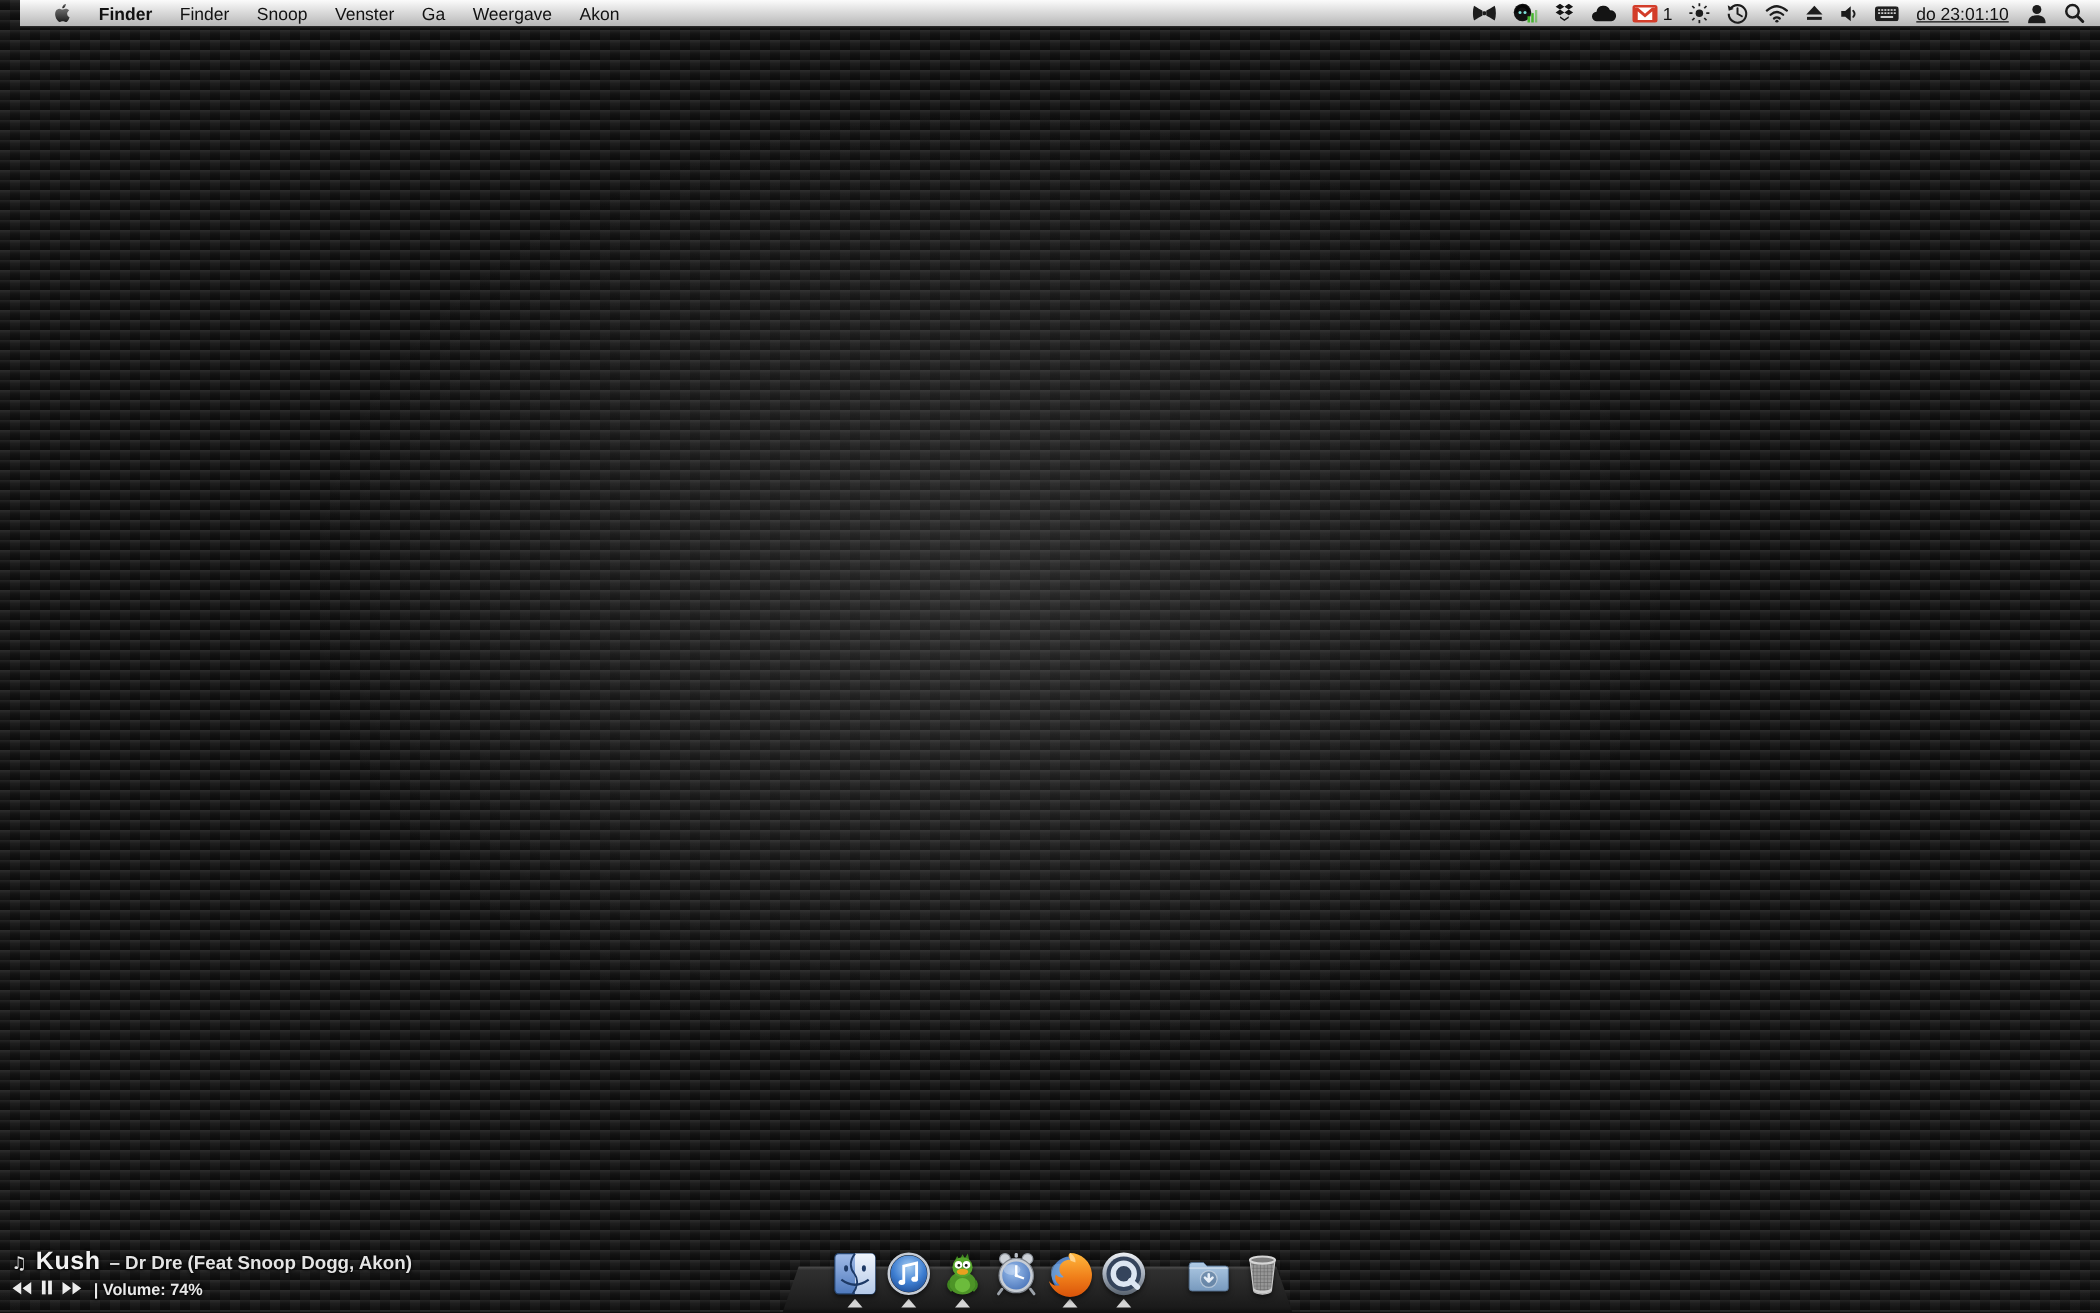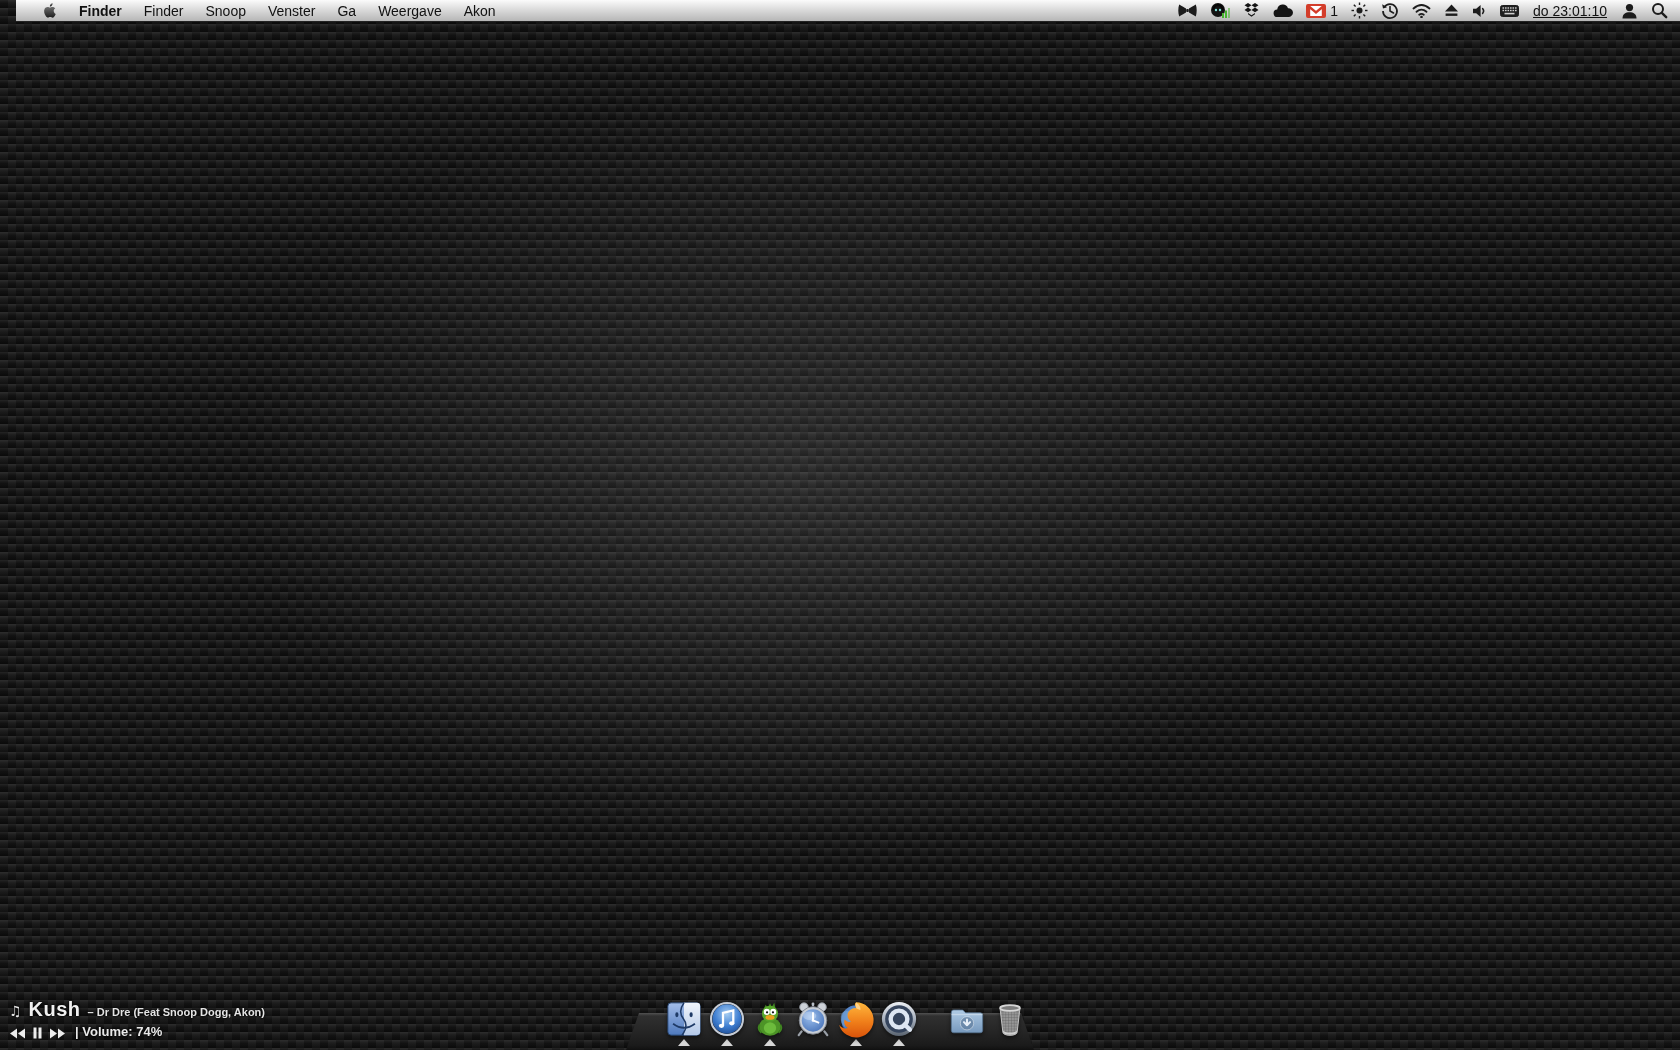--- a/index.html
+++ b/index.html
@@ -42,22 +42,22 @@
   .clock-text { font-size:14px; color:#111; padding:0 3px; white-space:nowrap;text-decoration:underline; }
 
   
   .nowplaying {
     position:absolute; left:9px; bottom:11px; z-index:40;
     color:#f1f1f1; text-shadow:0 1px 3px rgba(0,0,0,0.95), 0 0 2px rgba(0,0,0,0.8);
   }
   .np-line1 { display:flex; align-items:baseline; gap:7px; margin-bottom:3px; }
   .np-note { font-size:14px; font-family:"DejaVu Sans",sans-serif; color:#e8e8e8; }
   .np-title { font-size:20px; font-weight:bold; letter-spacing:0.5px; }
-  .np-subtitle { font-size:11px; font-weight:bold; color:#e4e4e4; }
-  .np-line2 { display:flex; align-items:flex-end; gap:6px; }
+  .np-subtitle { font-size:15px; font-weight:bold; color:#e4e4e4; }
+  .np-line2 { display:flex; align-items:flex-start; gap:6px; }
   .np-controls { display:flex; align-items:center; gap:7px; }
   .np-volume { font-size:13px; font-weight:bold; color:#e9e9e9; margin-left:3px; }
 
   
   .dock-shelf {
     position:absolute; left:626px; bottom:0; width:408px; height:37px; z-index:30;
     background:linear-gradient(180deg, #515151 0px, #303030 3px, #242424 55%, #1a1a1a 88%, #101010);
     clip-path:polygon(13px 0, 395px 0, 408px 100%, 0 100%);
   }
   .dock-items {

